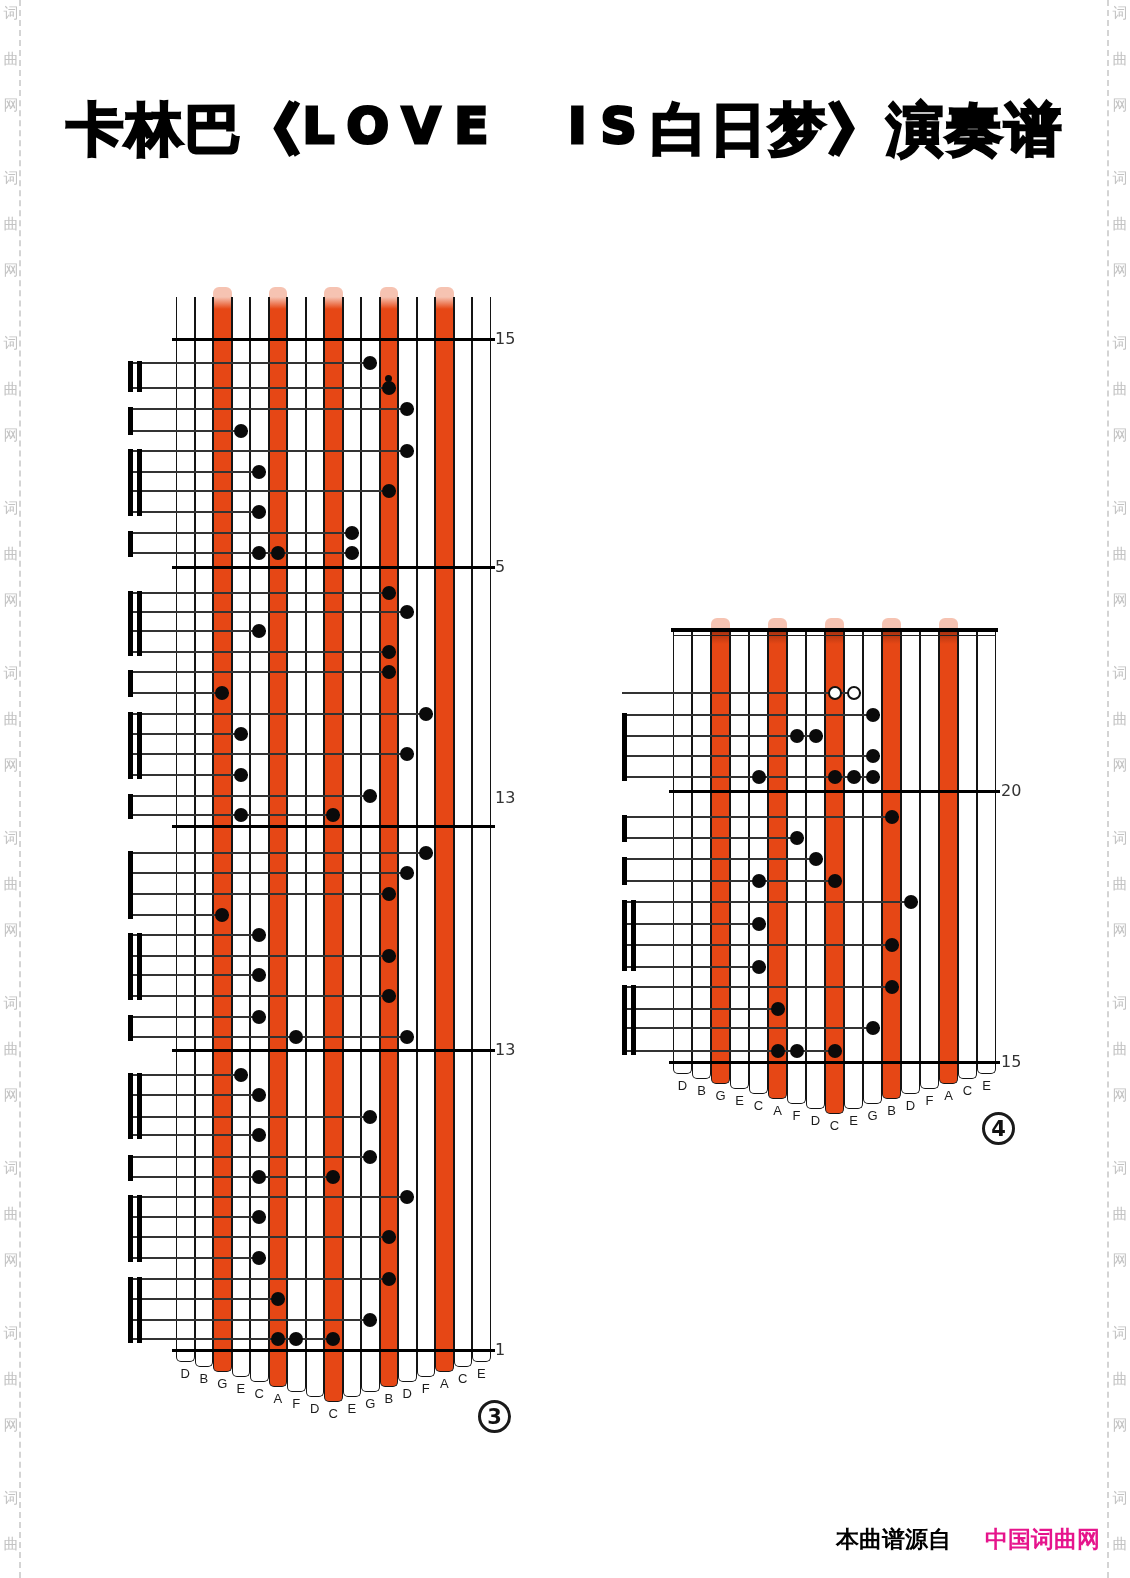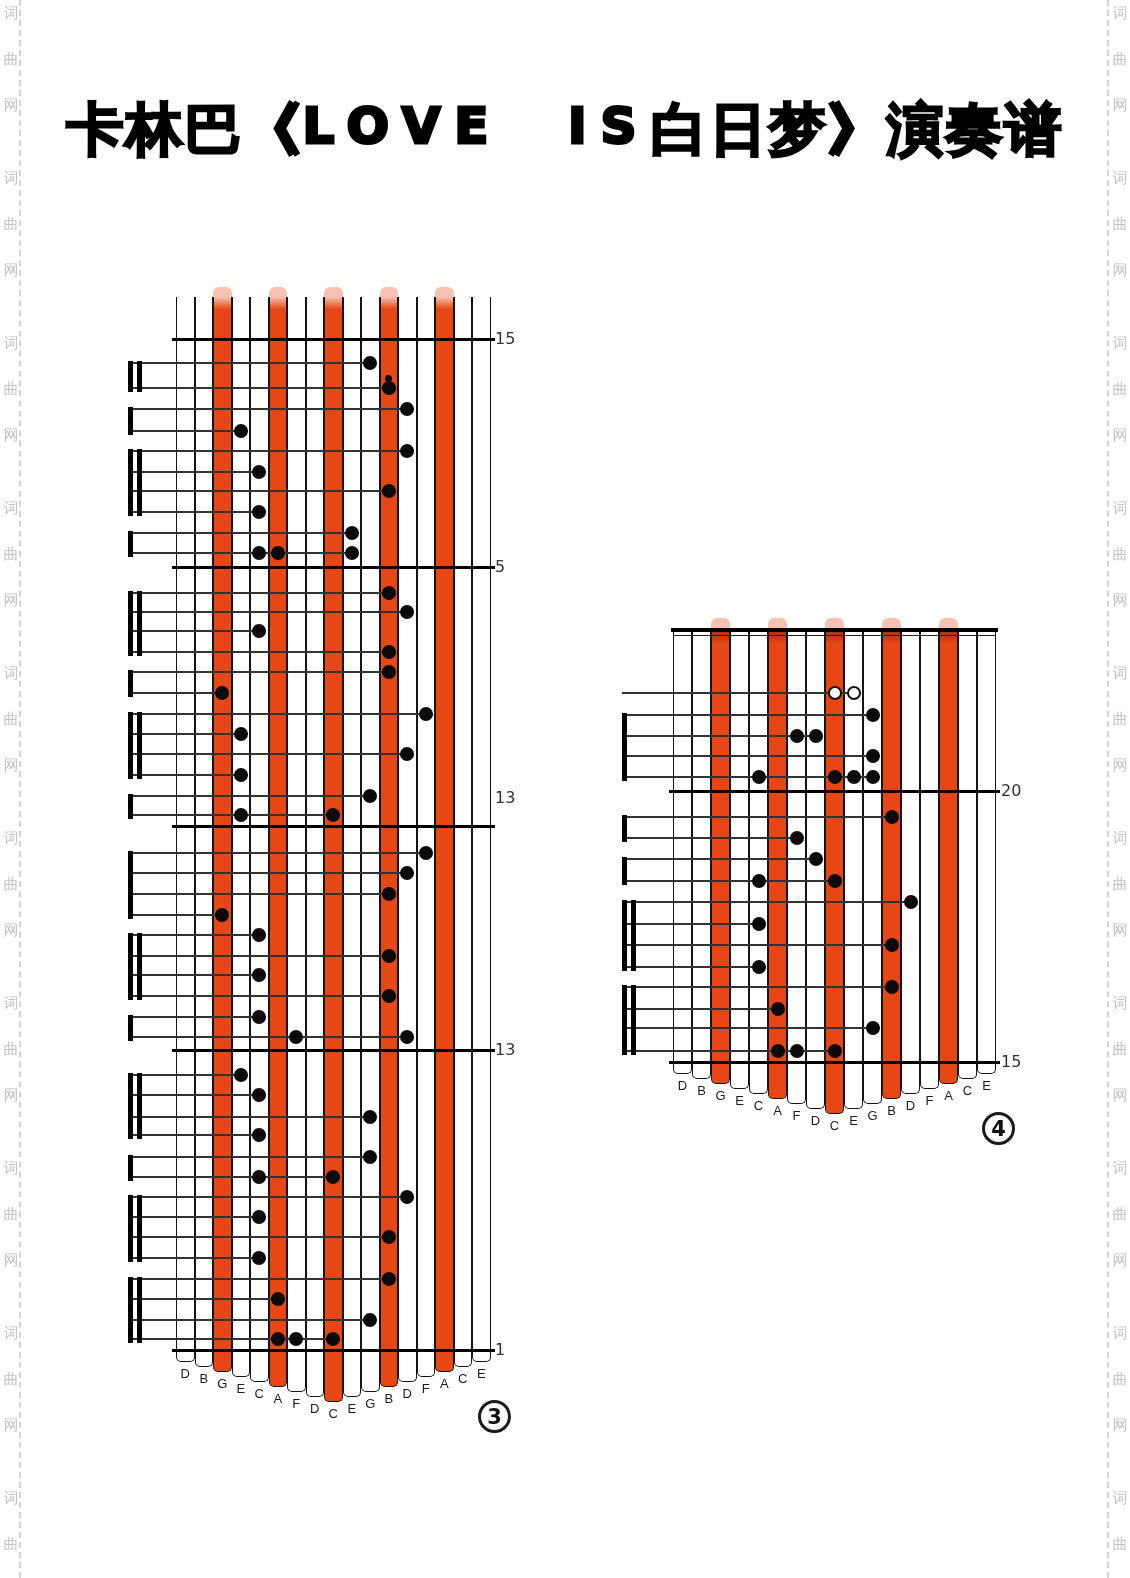--- a/index.html
+++ b/index.html
@@ -317,20 +317,23 @@
       <div class="beam" style="left: 631px; top: 900px; height: 71px;"></div>
       <div class="beam" style="left: 622px; top: 985px; height: 70px;"></div>
       <div class="beam" style="left: 631px; top: 985px; height: 70px;"></div>
       <div class="measure-line" style="left: 669px; top: 790px; width: 331px;"></div>
       <div class="measure-number" style="left: 1001px; top: 781px;">20</div>
       <div class="measure-line" style="left: 669px; top: 1061px; width: 331px;"></div>
       <div class="measure-number" style="left: 1001px; top: 1052px;">15</div>
       <div class="badge" style="left: 982px; top: 1112px;">4</div>
     </div>
 
+  <div class="footer">
+    <span>本曲谱源自</span><a class="brand" style="color: rgb(230, 20, 140);">中国词曲网</a>
+  </div>
 
 <div class="wm-line" style="left: 19px;"></div>
     <div class="wm-char" style="left: 2px; top: 4px;">词</div>
     <div class="wm-char" style="left: 2px; top: 50px;">曲</div>
     <div class="wm-char" style="left: 2px; top: 96px;">网</div>
     <div class="wm-char" style="left: 2px; top: 169px;">词</div>
     <div class="wm-char" style="left: 2px; top: 215px;">曲</div>
     <div class="wm-char" style="left: 2px; top: 261px;">网</div>
     <div class="wm-char" style="left: 2px; top: 334px;">词</div>
     <div class="wm-char" style="left: 2px; top: 380px;">曲</div>

